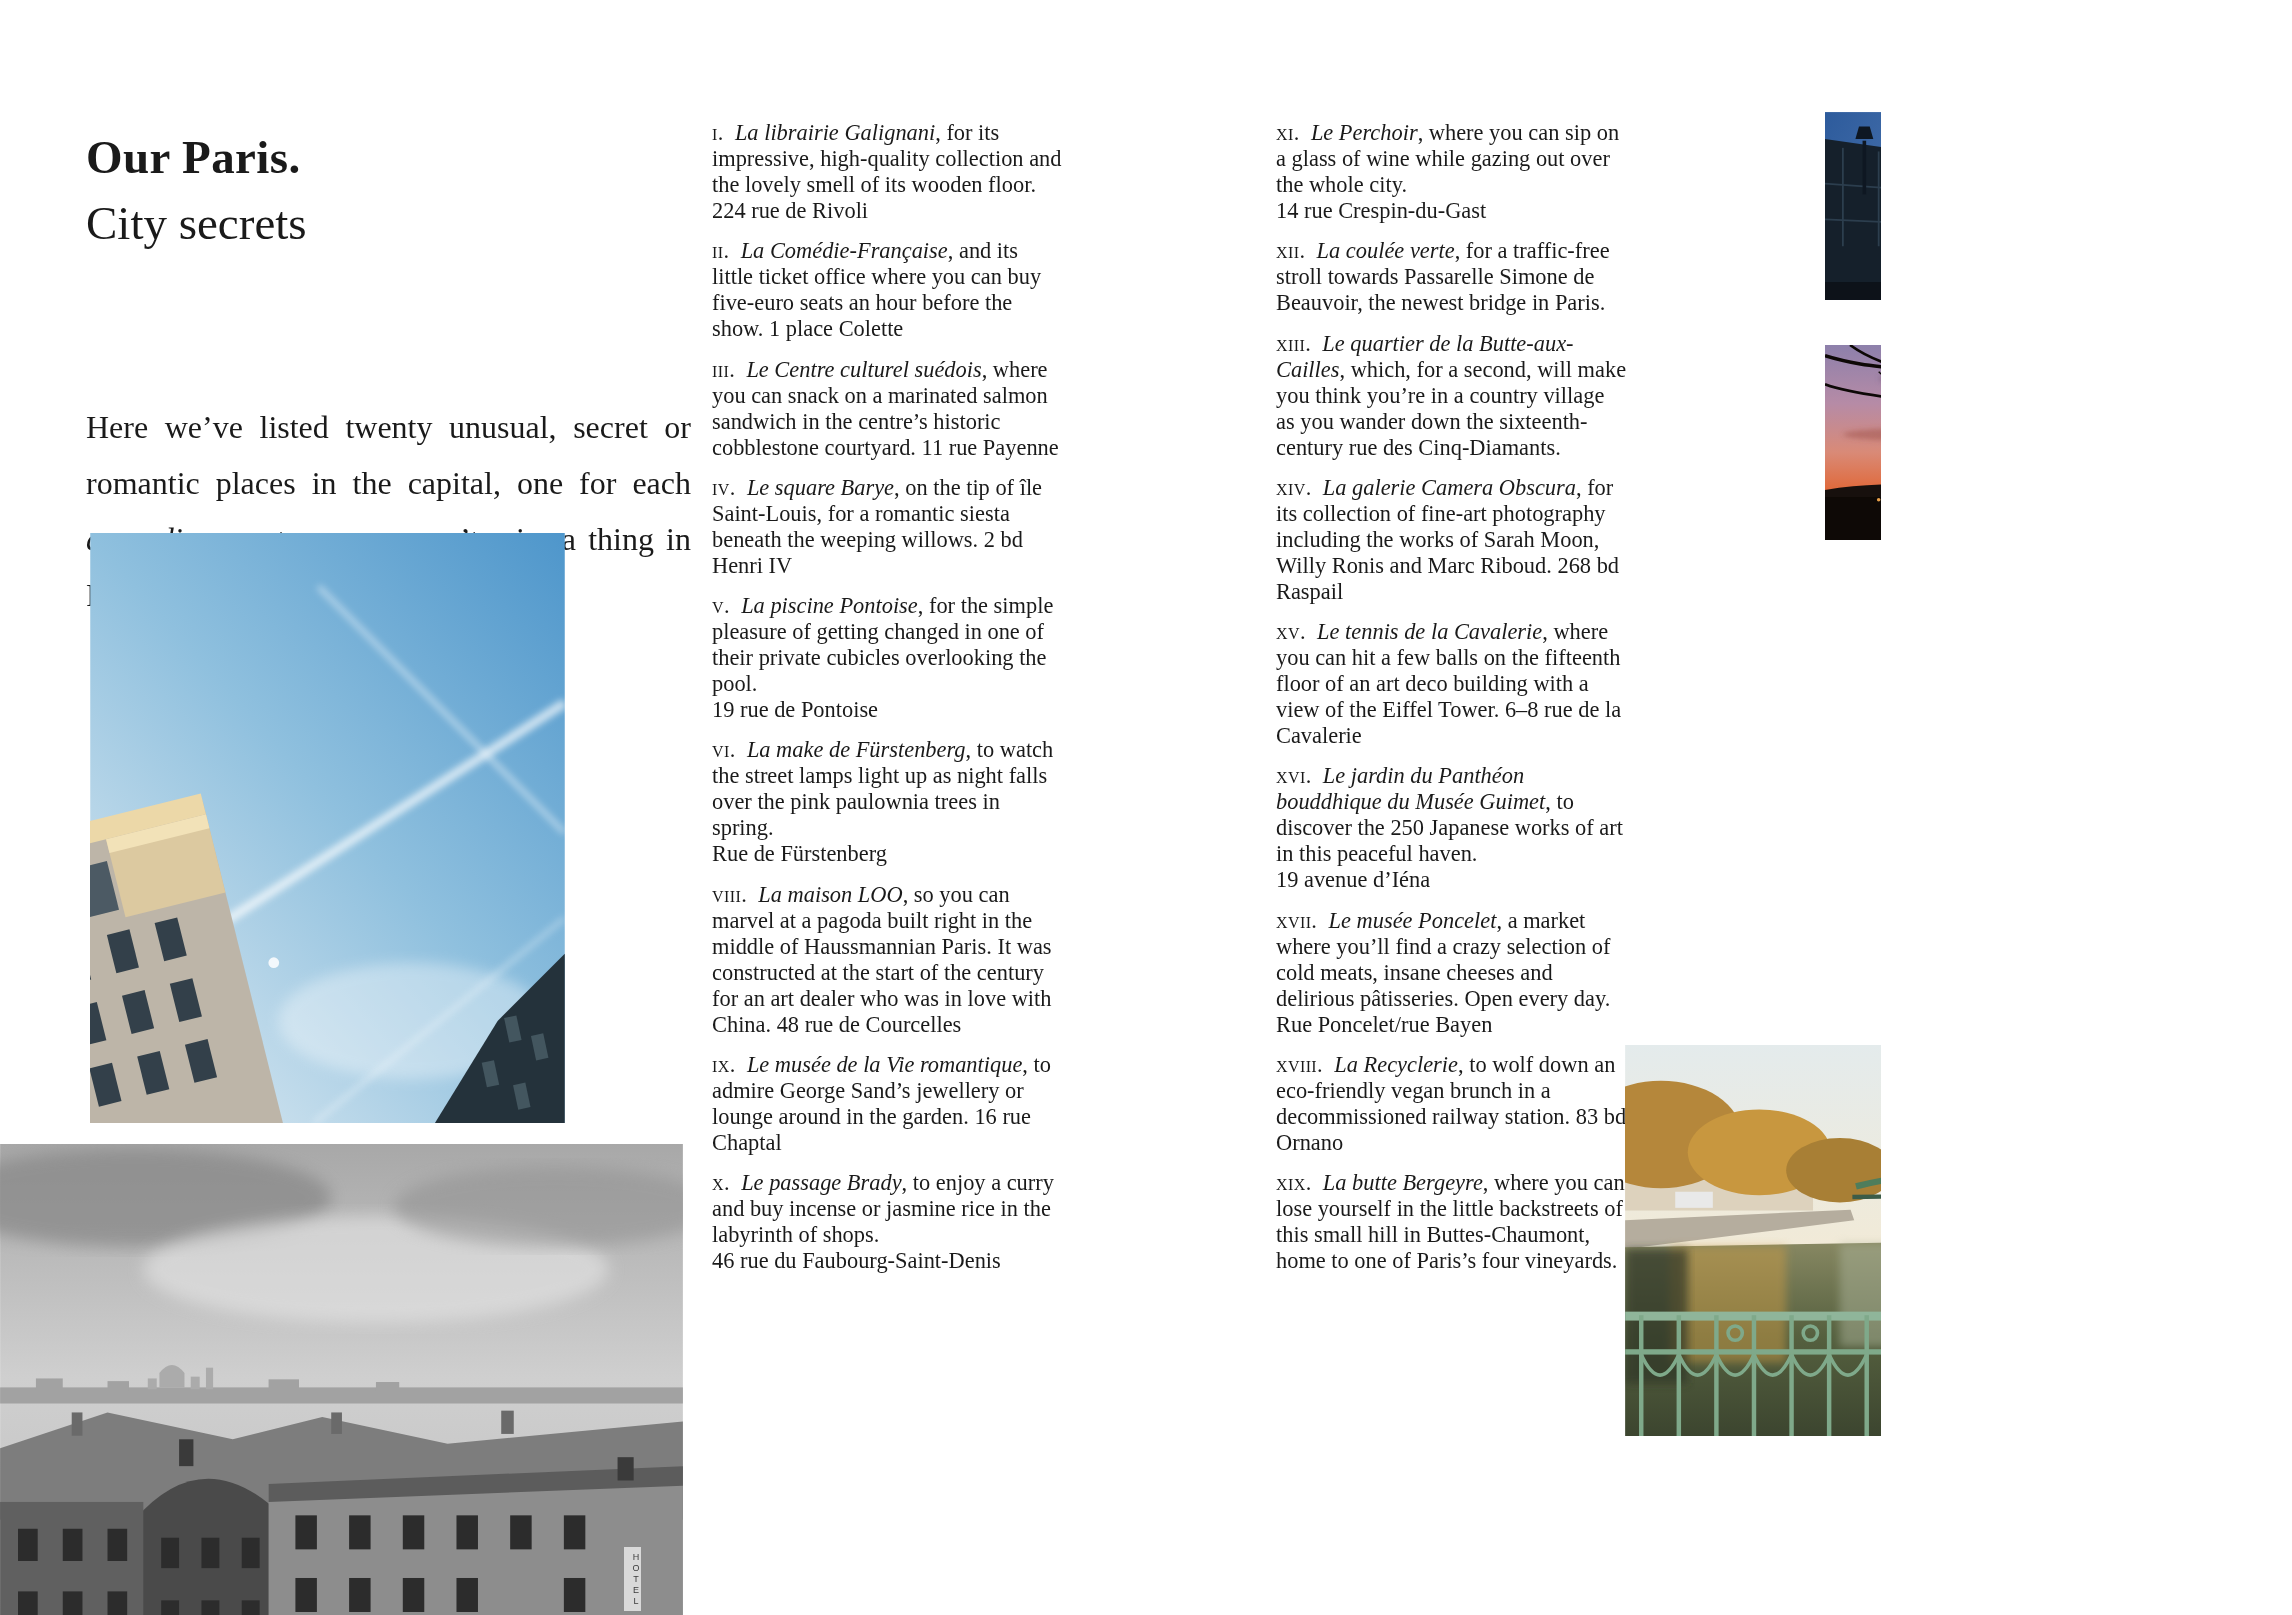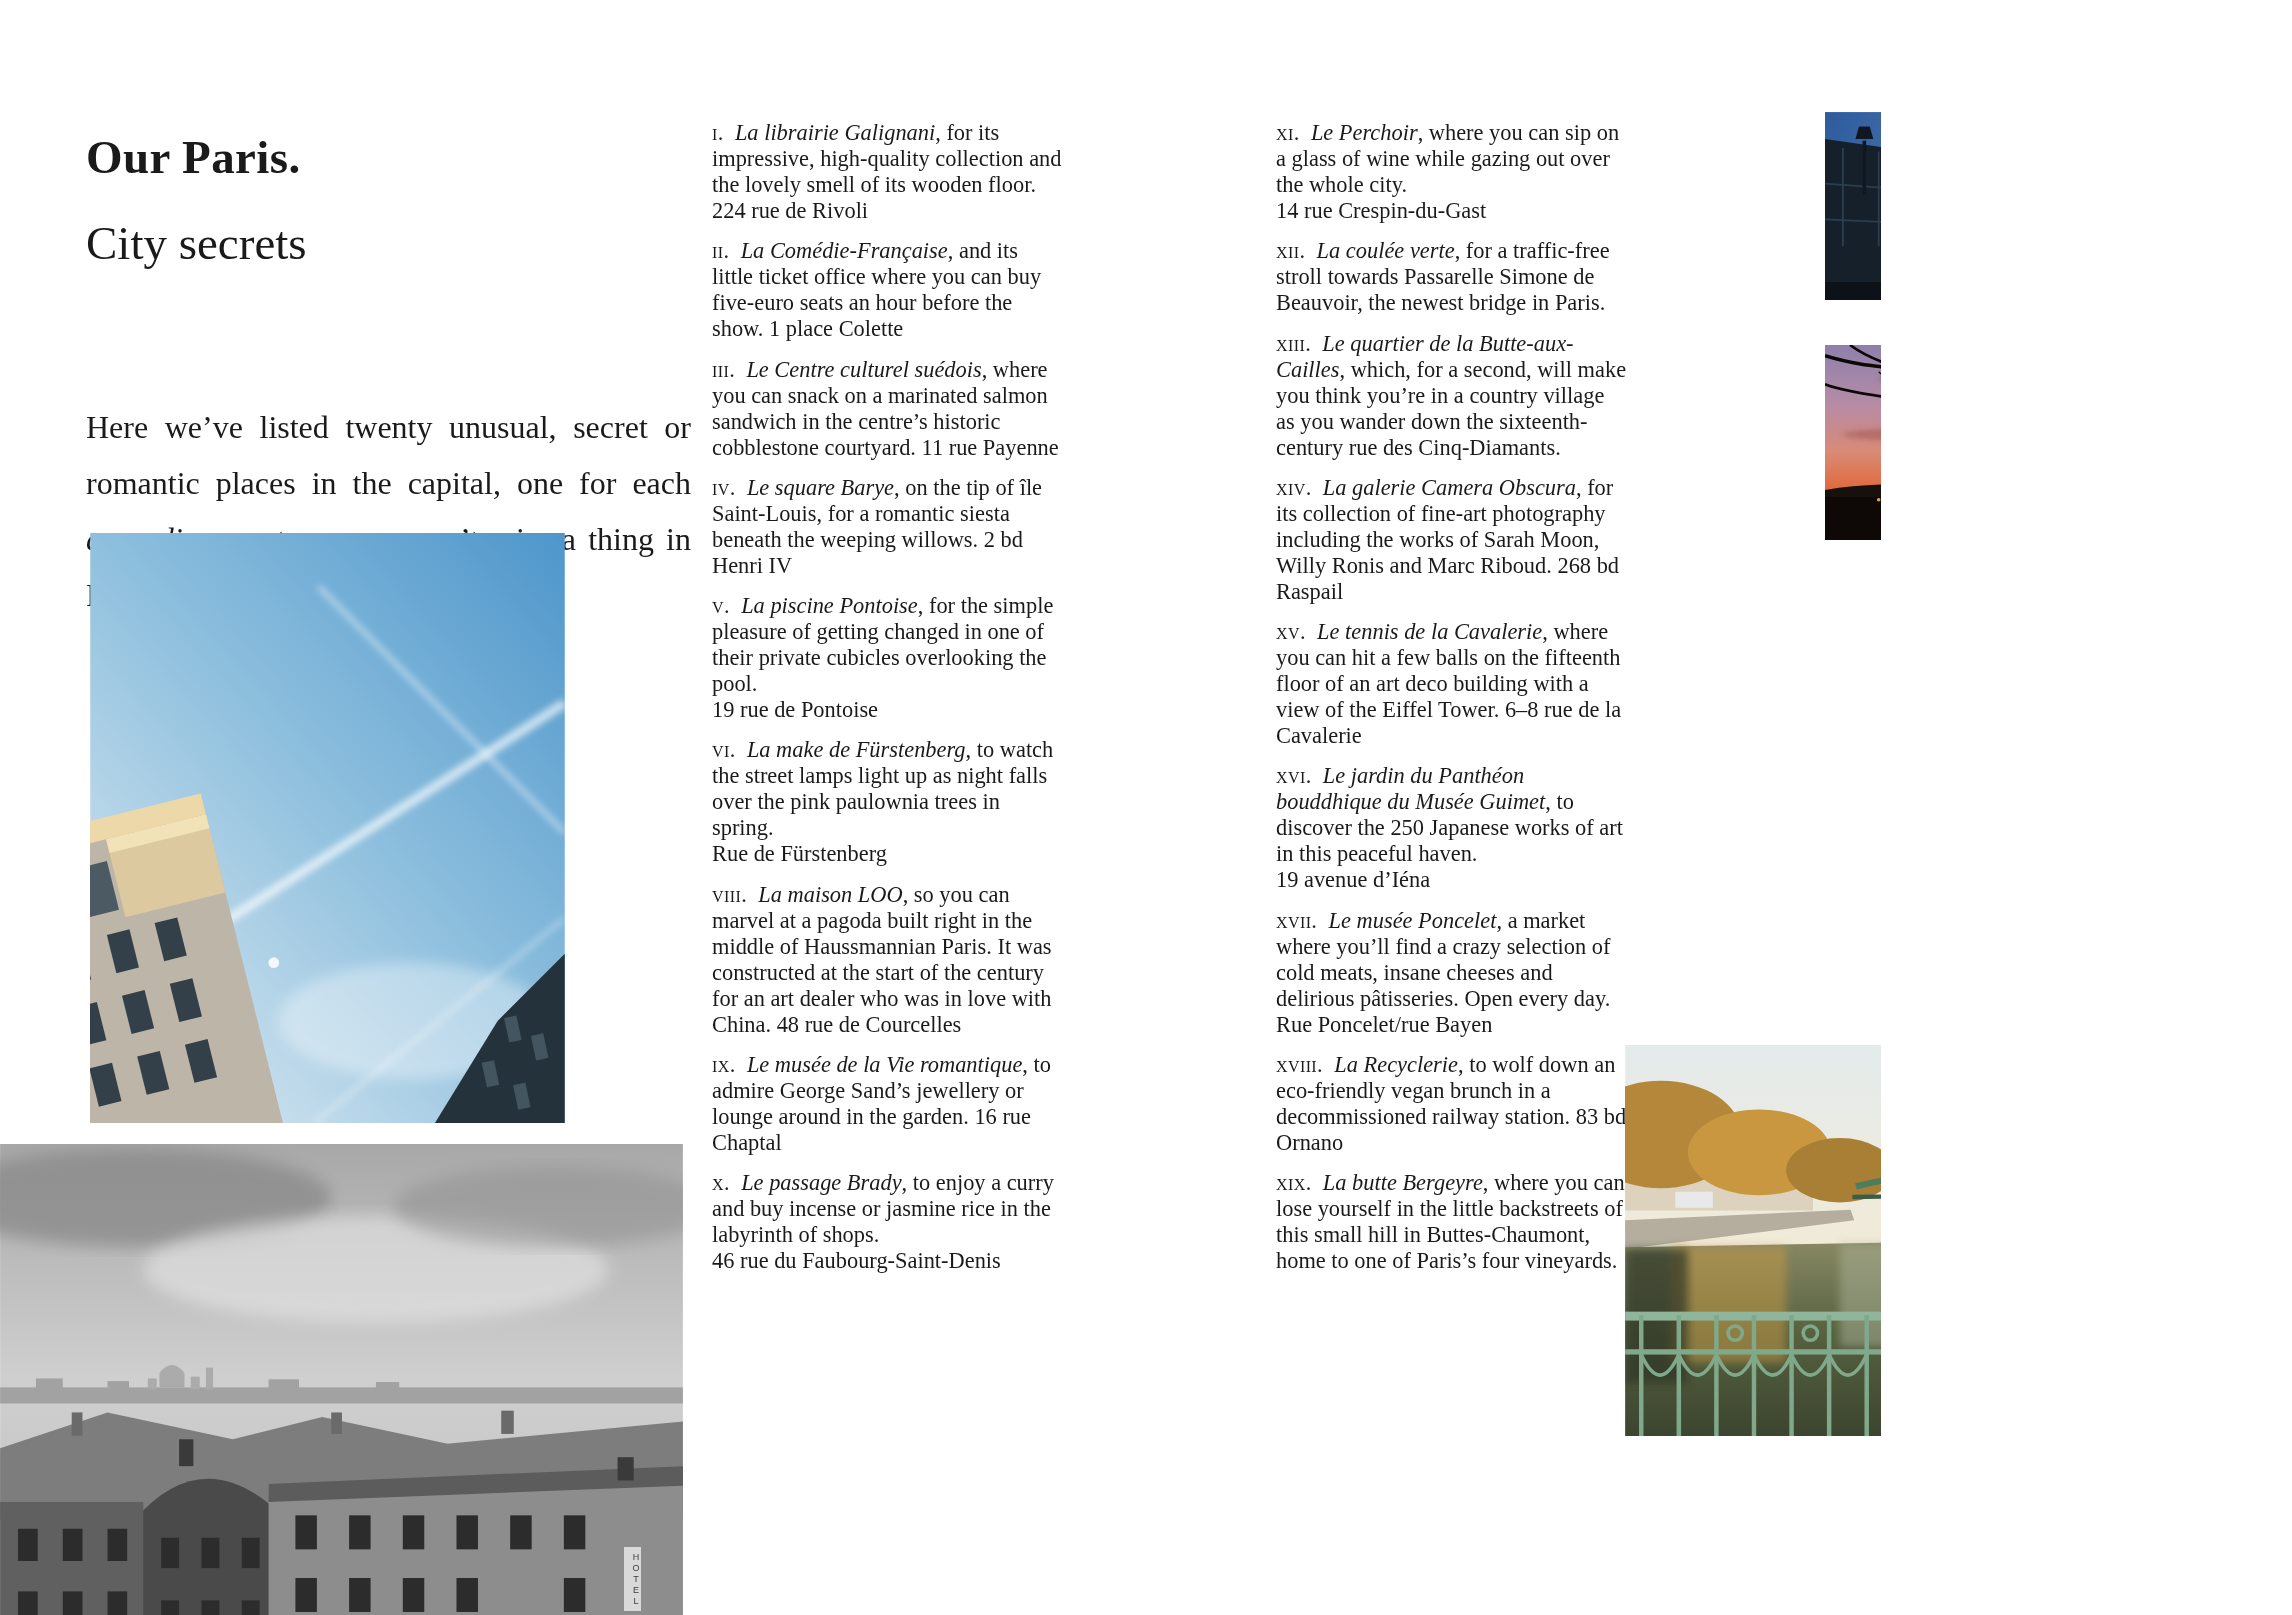--- a/index.html
+++ b/index.html
@@ -1,21 +1,21 @@
 <!DOCTYPE html>
 <html lang="en" style="font-size:14.3px"><head>
 <meta charset="utf-8">
 <style>
   html,body{margin:0;padding:0;background:#ffffff;}
   .page{position:relative;width:1881px;height:1616px;background:#fff;overflow:hidden;
         font-family:"Liberation Serif", serif;color:#1a1a1a;}
 
   
   .title-bold{position:absolute;left:86px;top:134px;font-size:47px;font-weight:700;line-height:1;letter-spacing:0.4px;}
-  .title-sub{position:absolute;left:86px;top:220px;font-size:47px;font-weight:400;line-height:1;}
+  .title-sub{position:absolute;left:86px;top:200px;font-size:47px;font-weight:400;line-height:1;}
 
   
   .intro{position:absolute;left:86px;top:367px;width:605px;font-size:32px;line-height:56px;
          text-align:justify;}
   .intro .em{font-style:italic;}
 
   
   .col{position:absolute;top:120px;width:351px;font-size:22.4px;line-height:26px;}
   .col-left{left:712px;}
   .col-right{left:1276px;}

